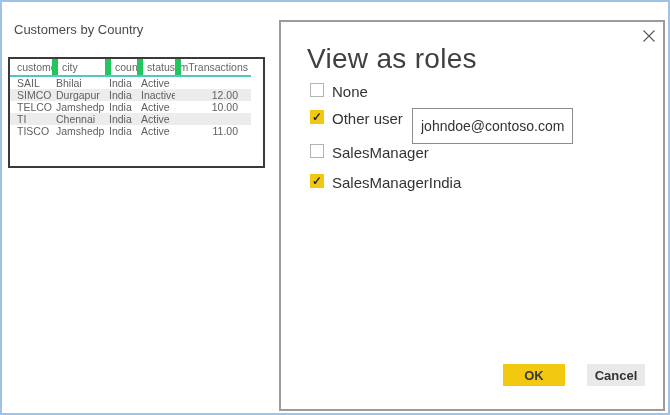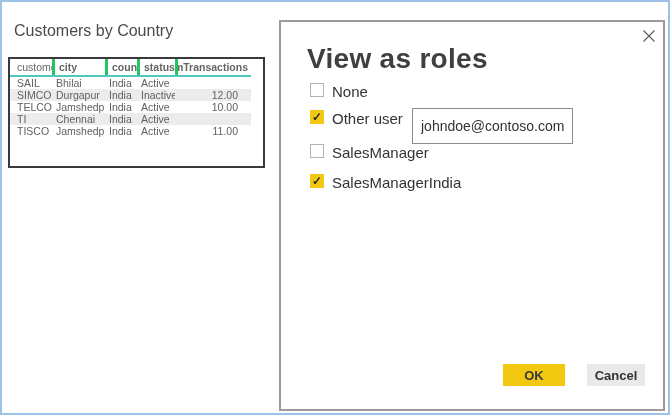--- a/index.html
+++ b/index.html
@@ -16,36 +16,36 @@
     position:relative;
     width:670px;height:415px;
     border:2px solid var(--frame-blue);
     background:#fff;
     overflow:hidden;
   }
 
   
   .visual-title{
     position:absolute;left:12px;top:20px;
-    font-size:16px;color:#4A4A4A;
+    font-size:13px;color:#4A4A4A;
   }
   .table-visual{
     position:absolute;left:6px;top:55px;
     width:257px;height:111px;
     border:2px solid #3A3A3A;
     background:#fff;
   }
   .tbl{font-size:10.5px;color:#5F5F5F;}
   .tbl-header{
     display:flex;align-items:center;
     height:18px;width:241px;
     border-bottom:2px solid var(--teal);
     color:#666;
   }
-  .tbl-header .cell + .cell{border-left:3px solid #22c55e;font-weight:bold;}
+  .tbl-header .cell + .cell{border-left:6px solid #22c55e;}
   .tbl-row{
     display:flex;
     height:12px;width:241px;
   }
   .tbl-body .tbl-row:nth-child(even){background:#ECECEC;}
   .cell{overflow:hidden;white-space:nowrap;height:100%;display:flex;align-items:center;}
   .c0{width:42px;padding-left:7px;}
   .c1{width:53px;padding-left:4px;}
   .c2{width:32px;padding-left:4px;}
   .c3{width:38px;padding-left:4px;}
@@ -54,21 +54,21 @@
 
   
   .dialog{
     position:absolute;left:277px;top:18px;
     width:386px;height:391px;
     border:2px solid #9B9B9B;
     background:#fff;
   }
   .dialog-title{
     position:absolute;left:26px;top:21px;
-    font-size:28px;font-weight:700;
+    font-size:28px;font-weight:400;
     color:#404040;letter-spacing:0.3px;
   }
   .close-button{
     position:absolute;top:4px;right:4px;
     width:20px;height:20px;
     display:flex;align-items:center;justify-content:center;
     cursor:pointer;background:transparent;border:none;
   }
   .option-row{
     position:absolute;left:29px;

